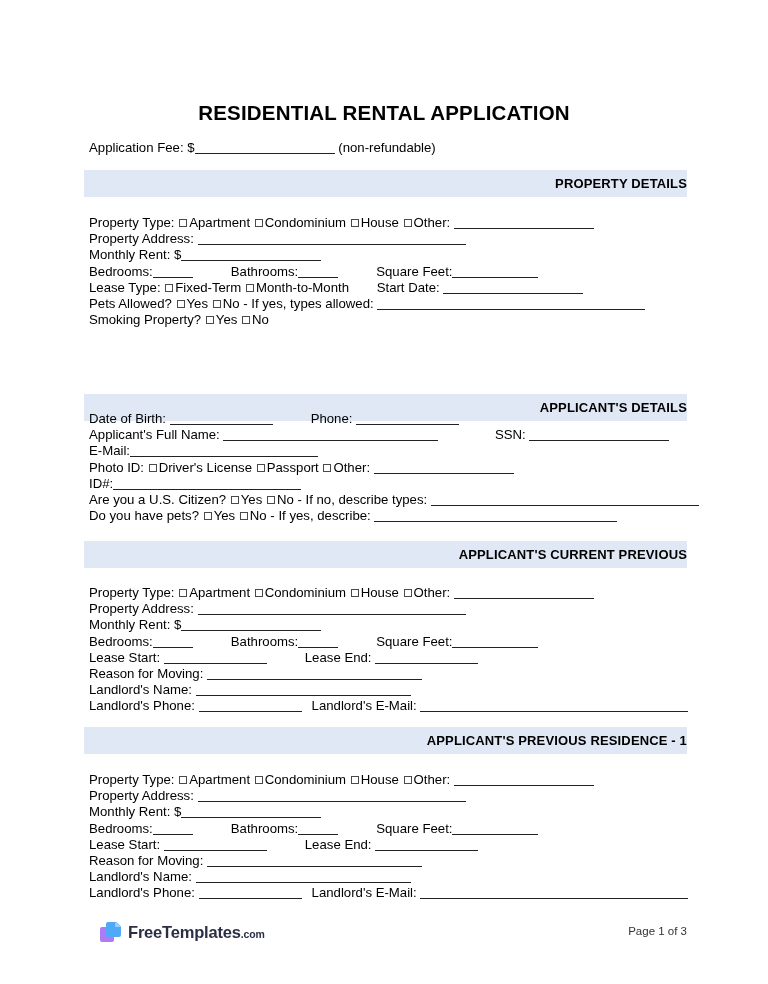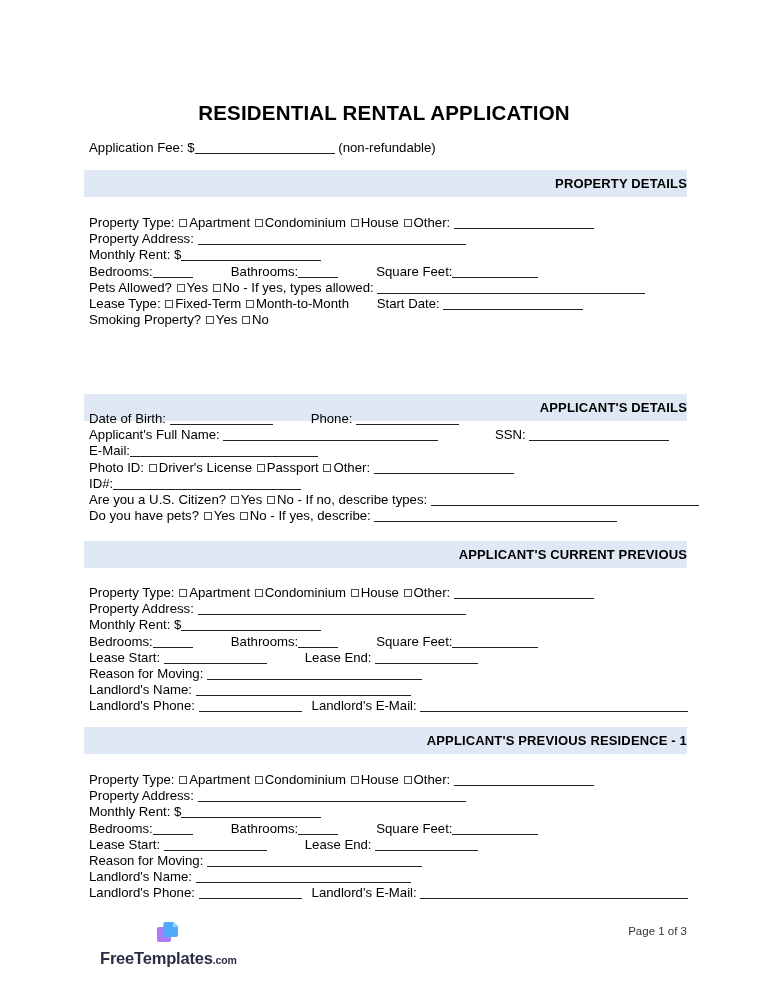--- a/index.html
+++ b/index.html
@@ -128,21 +128,20 @@
     width: 768px;
     height: 30px;
   }
   .brand {
     position: absolute;
     left: 100px;
     top: 0px;
     display: flex;
     align-items: center;
     gap: 6px;
-    flex-direction: column;
   }
   .brand-mark {
     position: relative;
     width: 22px;
     height: 22px;
   }
   .brand-mark .sq {
     position: absolute;
     left: 0;
     top: 6px;
@@ -204,22 +203,22 @@
 
   <div id="sections-root">
       <div class="band" style="top: 155px;">
         <div class="band-label">PROPERTY DETAILS</div>
       </div>
       <div class="section-body" style="top: 200px;">
         <div class="frow"><span>Property Type:</span> <span class="cb"></span><span>Apartment</span> <span class="cb"></span><span>Condominium</span> <span class="cb"></span><span>House</span> <span class="cb"></span><span>Other:</span> <span class="rule r-l"></span></div>
         <div class="frow"><span>Property Address:</span> <span class="rule r-4xl"></span></div>
         <div class="frow"><span>Monthly Rent: $</span><span class="rule r-l"></span></div>
         <div class="frow"><span>Bedrooms:</span><span class="rule r-xs"></span><span class="sp-l"></span><span>Bathrooms:</span><span class="rule r-xs"></span><span class="sp-l"></span><span>Square Feet:</span><span class="rule r-s"></span></div>
+        <div class="frow"><span>Lease Type:</span> <span class="cb"></span><span>Fixed-Term</span> <span class="cb"></span><span>Month-to-Month</span> <span class="sp-m"></span><span>Start Date:</span> <span class="rule r-l"></span></div>
         <div class="frow"><span>Pets Allowed?</span> <span class="cb"></span><span>Yes</span> <span class="cb"></span><span>No - If yes, types allowed:</span> <span class="rule r-4xl"></span></div>
-        <div class="frow"><span>Lease Type:</span> <span class="cb"></span><span>Fixed-Term</span> <span class="cb"></span><span>Month-to-Month</span> <span class="sp-m"></span><span>Start Date:</span> <span class="rule r-l"></span></div>
         <div class="frow"><span>Smoking Property?</span> <span class="cb"></span><span>Yes</span> <span class="cb"></span><span>No</span> </div>
       </div>
       <div class="band" style="top: 379px;">
         <div class="band-label">APPLICANT'S DETAILS</div>
       </div>
       <div class="section-body" style="top: 396px;">
         <div class="frow"><span>Date of Birth:</span> <span class="rule r-m"></span><span class="sp-l"></span><span>Phone:</span> <span class="rule r-m"></span></div>
         <div class="frow name-row-wrap"><span>Applicant's Full Name:</span> <span class="rule r-xxl"></span><span class="right-field"><span>SSN:</span> <span class="rule r-l"></span></span></div>
         <div class="frow"><span>E-Mail:</span><span class="rule r-xl"></span></div>
         <div class="frow"><span>Photo ID:</span> <span class="cb"></span><span>Driver's License</span> <span class="cb"></span><span>Passport</span> <span class="cb"></span><span>Other:</span> <span class="rule r-l"></span></div>

